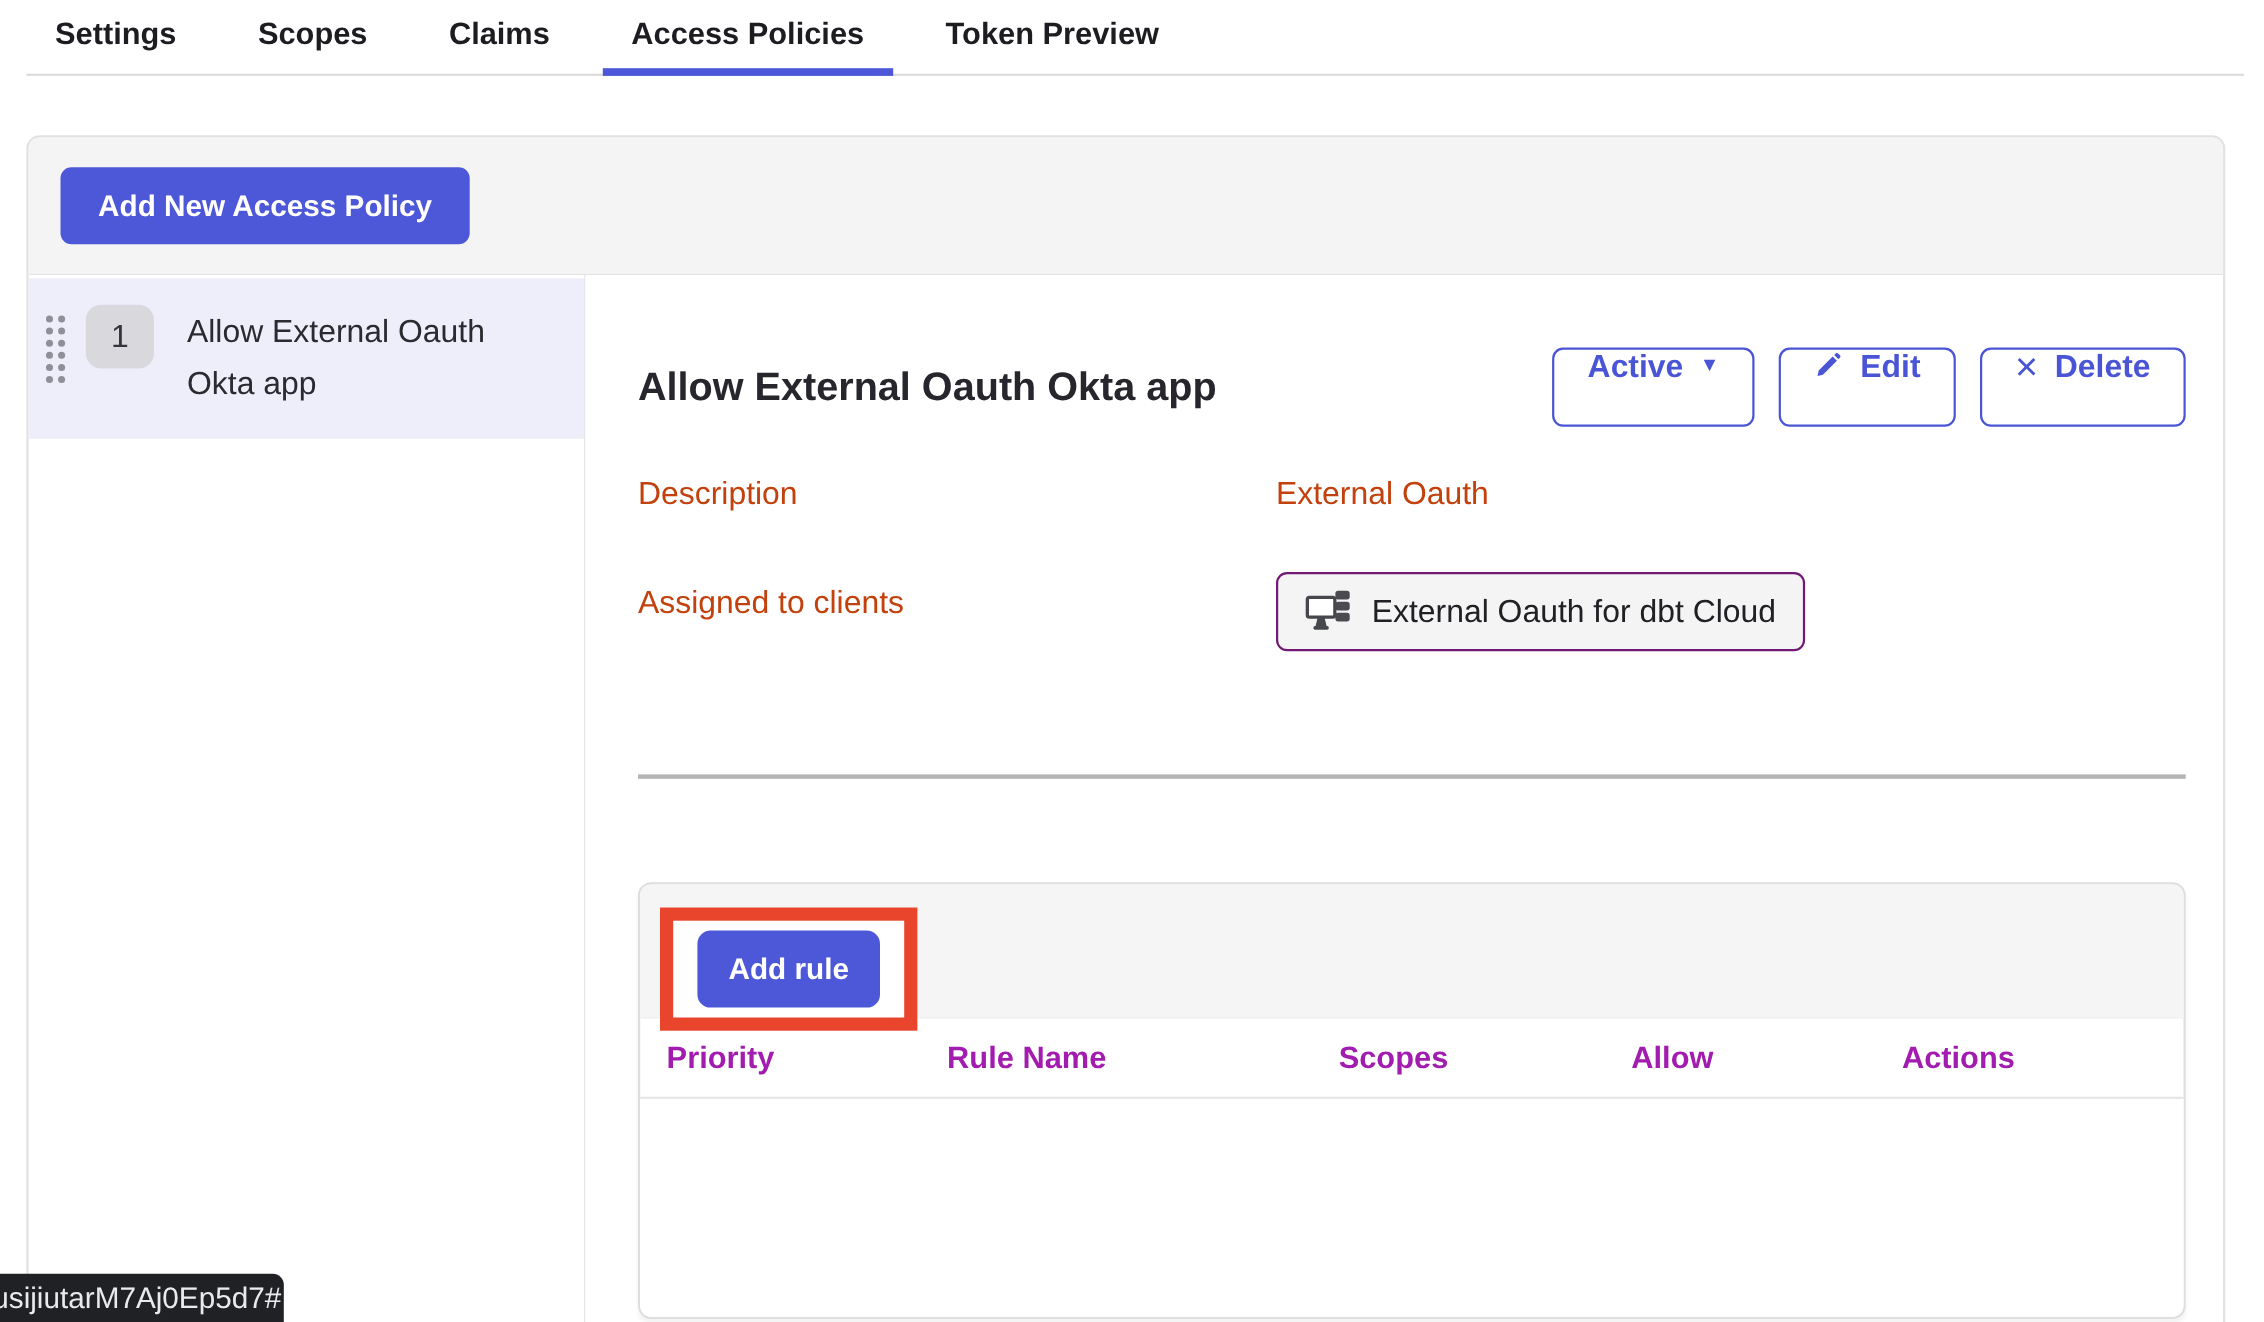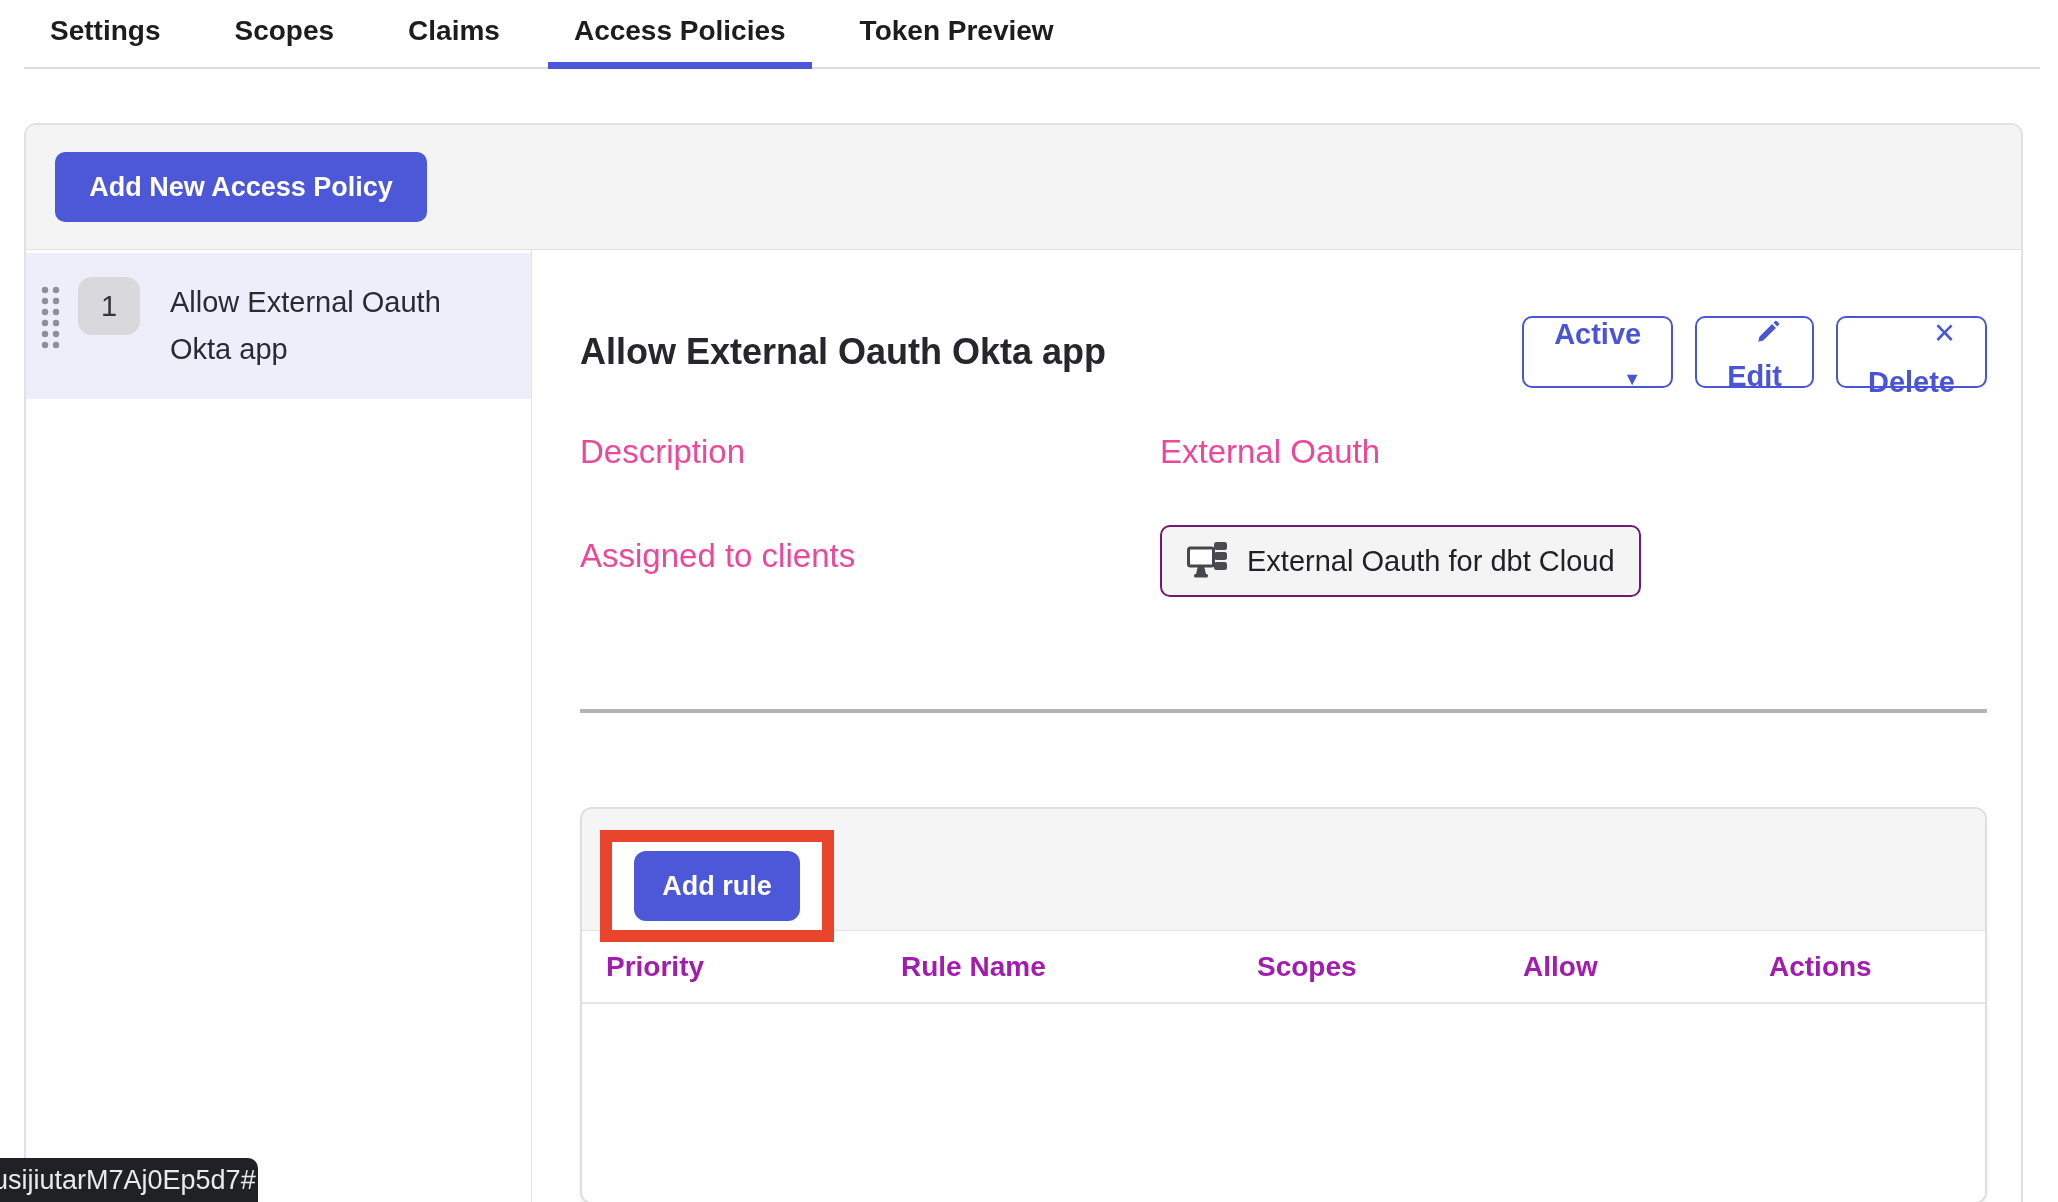--- a/index.html
+++ b/index.html
@@ -72,29 +72,29 @@
 
   
   .detail { flex: 1; padding: 0 34px 0 48px; }
   .detail-header { margin-top: 57px; display: flex; justify-content: space-between; align-items: center; }
   .detail-title { font-size: 36px; font-weight: 700; color: #26262c; }
   .btn-group { display: flex; gap: 22px; }
   .btn-outline {
     height: 72px; border: 2.5px solid #4a55d6; border-radius: 10px;
     background: #fff; color: #4a55d6;
     font-size: 29px; font-weight: 700; font-family: inherit;
-    display: flex; align-items: flex-end; gap: 15px; padding: 0 30px;
-    cursor: pointer; white-space: nowrap; flex-direction: column;
+    display: flex; align-items: flex-start; gap: 15px; padding: 0 30px;
+    cursor: pointer; white-space: nowrap;
   }
   .chevron { font-size: 18px; margin-top: 3px; }
   .x-glyph { font-size: 36px; font-weight: 400; line-height: 1; margin-top: -3px; }
 
   .fields { margin-top: 36px; }
   .field-row { display: flex; align-items: flex-start; }
-  .field-label, .field-value { font-size: 33px; color: #ec4899; }
+  .field-label, .field-value { font-size: 29px; color: #c2410c; }
   .field-label { width: 580px; flex: none; }
   .row-2 { margin-top: 66px; }
   .client-chip {
     display: inline-flex; align-items: center; gap: 15px;
     background: #f4f4f5; border: 2px solid #701a75; border-radius: 10px;
     height: 72px; padding: 0 24px; margin-top: -12px;
     font-size: 29px; color: #202025; cursor: default;
   }
 
   .divider { height: 4px; background: #b4b4b6; margin-top: 112px; }
@@ -121,21 +121,21 @@
     width: 166px; height: 70px; font-size: 27px;
     border-radius: 12px; margin: 9px 0 0 22px;
   }
   .rules-table-header {
     display: flex; align-items: center; height: 73px;
     padding-left: 24px;
     border-bottom: 2px solid #e6e6e8;
     font-size: 28px; font-weight: 700; color: #a21caf;
   }
   .col-priority { width: 255px; }
-  .col-rulename { width: 356px; margin-left: 40px; }
+  .col-rulename { width: 356px; }
   .col-scopes   { width: 266px; }
   .col-status   { width: 246px; }
   .col-actions  { width: 200px; }
   .rules-table-body { height: 198px; border-radius: 0 0 10px 10px; background: #fff; }
 
   
   .status-tooltip {
     position: absolute; left: 0; bottom: 0; z-index: 5;
     width: 258px; height: 44px;
     background: #202124; color: #e8eaed;

